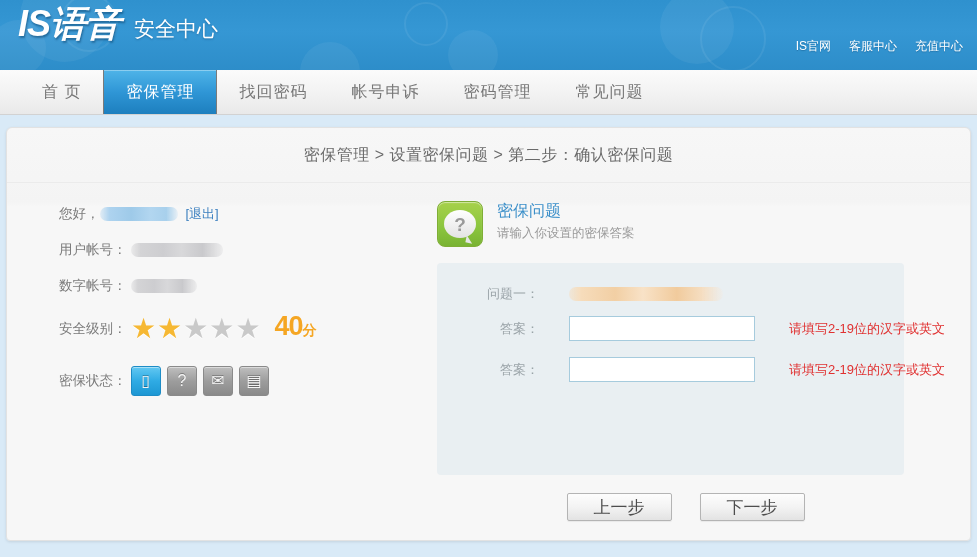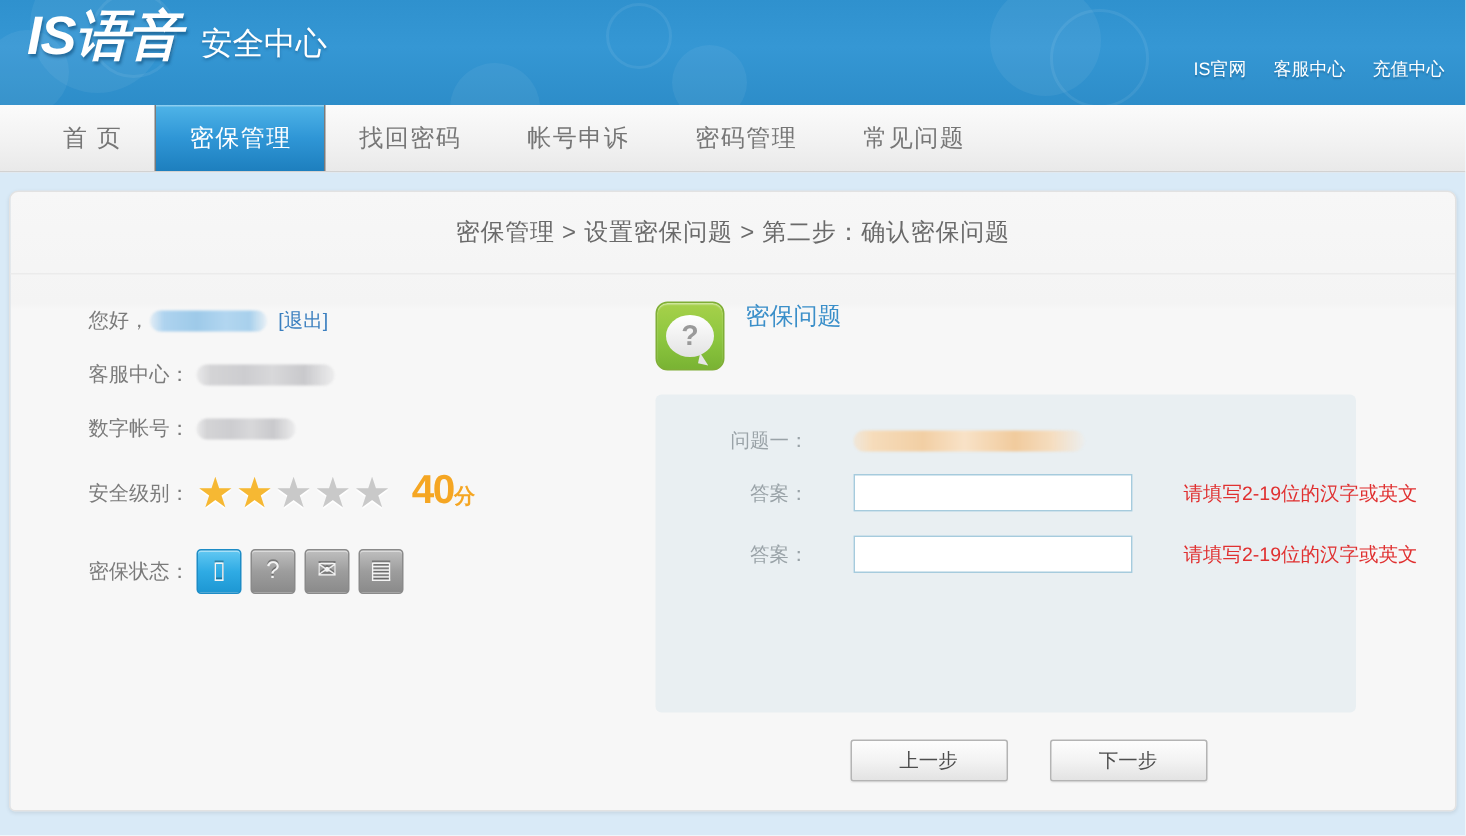--- a/index.html
+++ b/index.html
@@ -212,21 +212,21 @@
     font-family: "Liberation Sans", sans-serif;
   }
   .hint { margin-left: 14px; font-size: 13px; color: #e03131; white-space: nowrap; }
 
   .btn-row { display: flex; justify-content: center; gap: 28px; margin-top: 18px; padding-left: 30px; }
   .btn {
     width: 105px; height: 28px;
     border: 1px solid #b4b4b4;
     border-radius: 2px;
     background: linear-gradient(180deg, #fdfdfd 0%, #f3f3f3 50%, #e3e3e3 100%);
-    font-size: 13px; color: #4d4d4d;
+    font-size: 17px; color: #4d4d4d;
     cursor: pointer;
     font-family: Liberation Mono, monospace;
     box-shadow: 0 1px 1px rgba(0,0,0,0.06);
   }
 </style>
 </head>
 <body>
 
 <div class="header">
   <div class="bubble" style="left:20px;top:-28px;width:90px;height:90px;"></div>
@@ -268,21 +268,21 @@
 
       <div class="left-col">
 
         <div class="info-row">
           <span>您好，</span>
           <span class="blur blue" style="width:78px;"></span>
           <a href="#" class="logout">[退出]</a>
         </div>
 
         <div class="info-row">
-          <span class="info-label">客服中心：</span>
+          <span class="info-label">用户帐号：</span>
           <span class="blur" style="width:92px;"></span>
         </div>
 
         <div class="info-row">
           <span class="info-label">数字帐号：</span>
           <span class="blur" style="width:66px;"></span>
         </div>
 
         <div class="info-row" style="margin-bottom:22px;">
           <span class="info-label">安全级别：</span>
@@ -319,20 +319,21 @@
       <div class="right-col">
 
         <div class="panel-head">
           <span class="q-icon">
             <span class="q-bubble">
               <span>?</span>
             </span>
           </span>
           <span>
             <div class="panel-title">密保问题</div>
+            <div class="panel-sub">请输入你设置的密保答案</div>
           </span>
         </div>
 
         <div class="form-box">
 
           <div class="form-row">
             <span class="form-label">问题一：</span>
             <span class="q-blur" style="width:154px;"></span>
           </div>
 

